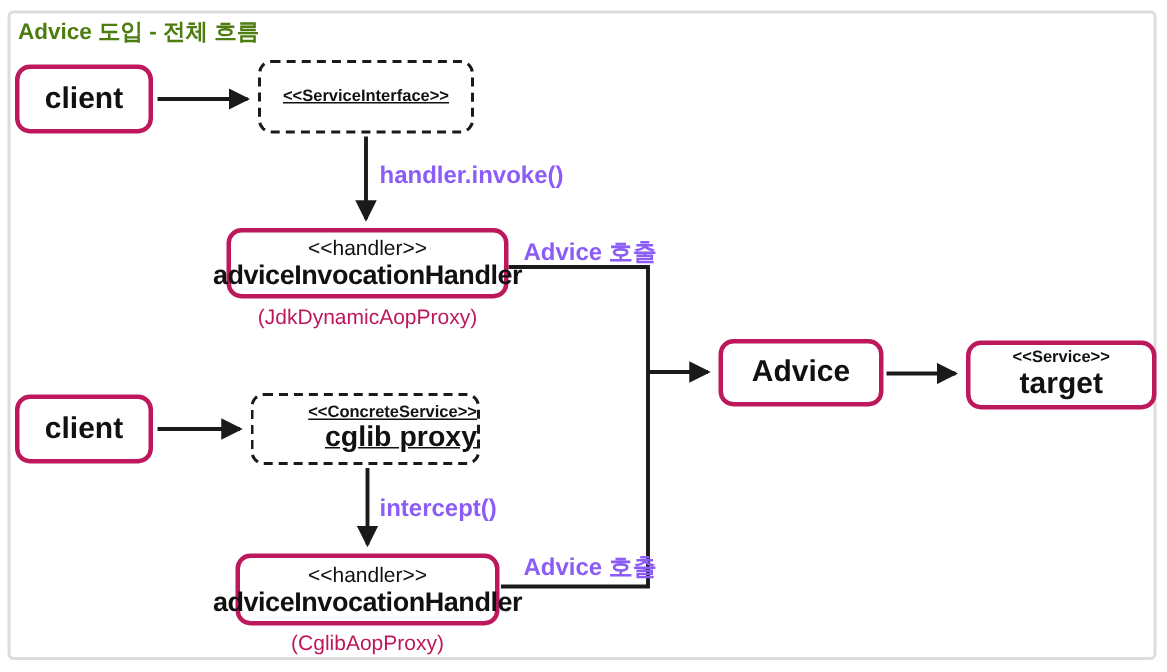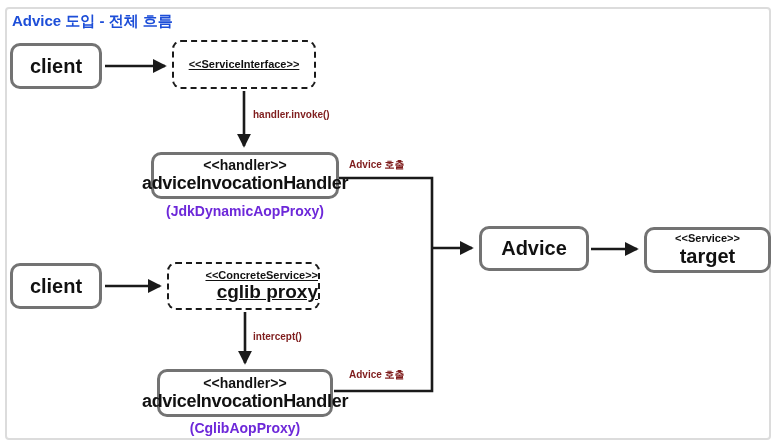--- a/index.html
+++ b/index.html
@@ -13,53 +13,53 @@
   }
   #frame {
     position:absolute; left:5px; top:7px;
     width:762px; height:429px;
     border:2px solid #dcdcdc;
     border-radius:4px;
     background:#ffffff;
   }
   #title {
     position:absolute; left:12px; top:12px;
-    font-size:15px; font-weight:bold; color:#1d4ed8;
+    font-size:15px; font-weight:bold; color:#4d7c0f;
     white-space:nowrap;
   }
   svg.wires { position:absolute; left:0; top:0; z-index:1; }
   .node {
     position:absolute; z-index:2;
     background:#ffffff;
-    border:3px solid #737373;
+    border:3px solid #be185d;
     border-radius:10px;
     box-sizing:border-box;
     display:flex; flex-direction:column;
     align-items:center; justify-content:center;
     text-align:center;
     line-height:1.15;
   }
   .node.dashed {
     border:2.5px dashed #1a1a1a;
     border-radius:9px;
     text-decoration:underline;
   }
   .stereotype { font-size:11px; font-weight:bold; white-space:nowrap; }
   .big-label  { font-size:19px; font-weight:bold; white-space:nowrap; }
   .client-label { font-size:20px; font-weight:bold; }
-  .handler-stereo { font-size:14px; font-weight:bold; white-space:nowrap; }
+  .handler-stereo { font-size:14px; font-weight:normal; white-space:nowrap; }
   .handler-name   { font-size:18px; font-weight:bold; letter-spacing:-0.3px; white-space:nowrap; }
   .caption {
     position:absolute; z-index:2;
-    font-size:14px; font-weight:bold; color:#6d28d9;
+    font-size:14px; font-weight:normal; color:#be185d;
     text-align:center; white-space:nowrap;
   }
   .edge-label {
     position:absolute; z-index:2;
-    font-size:10px; font-weight:bold; color:#7f1d1d;
+    font-size:16px; font-weight:bold; color:#8b5cf6;
     white-space:nowrap;
   }
   
   #node-client-top   { left:10px;  top:43px;  width:92px;  height:46px; }
   #node-jdk-proxy    { left:172px; top:40px;  width:144px; height:49px; }
   #node-inv-handler  { left:151px; top:152px; width:188px; height:47px; }
   #node-client-bot   { left:10px;  top:263px; width:92px;  height:46px; }
   #node-cglib-proxy  { left:167px; top:262px; width:153px; height:48px;align-items:flex-end; }
   #node-interceptor  { left:157px; top:369px; width:176px; height:48px; }
   #node-advice       { left:479px; top:226px; width:110px; height:45px; }

